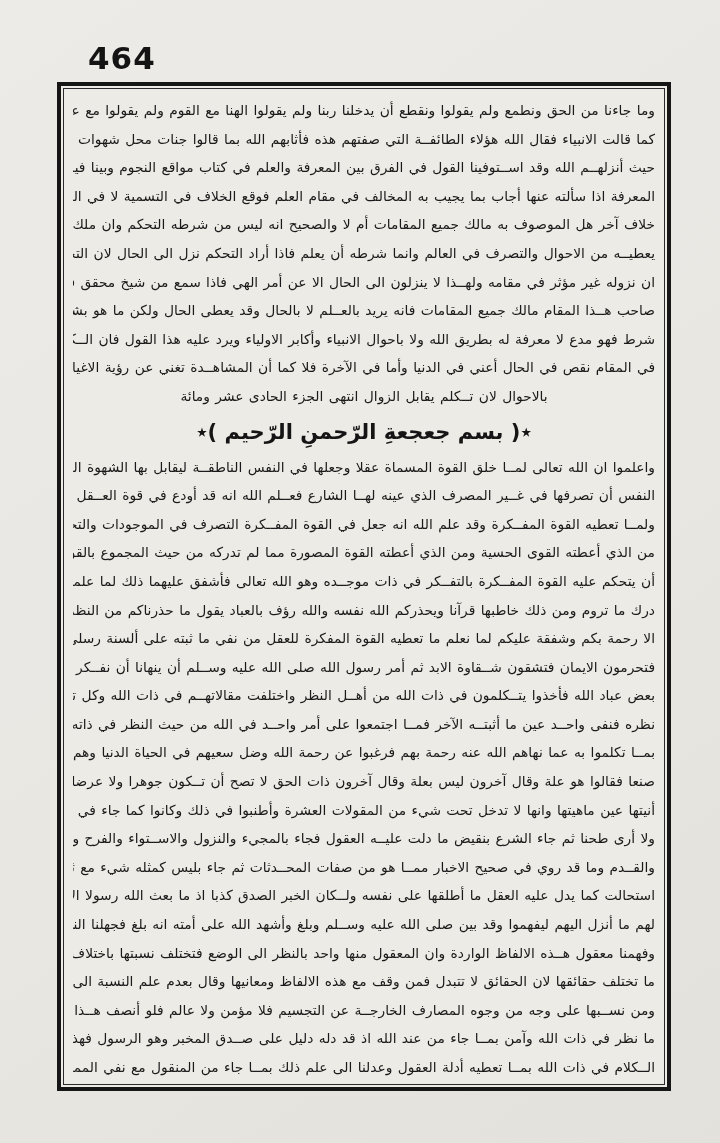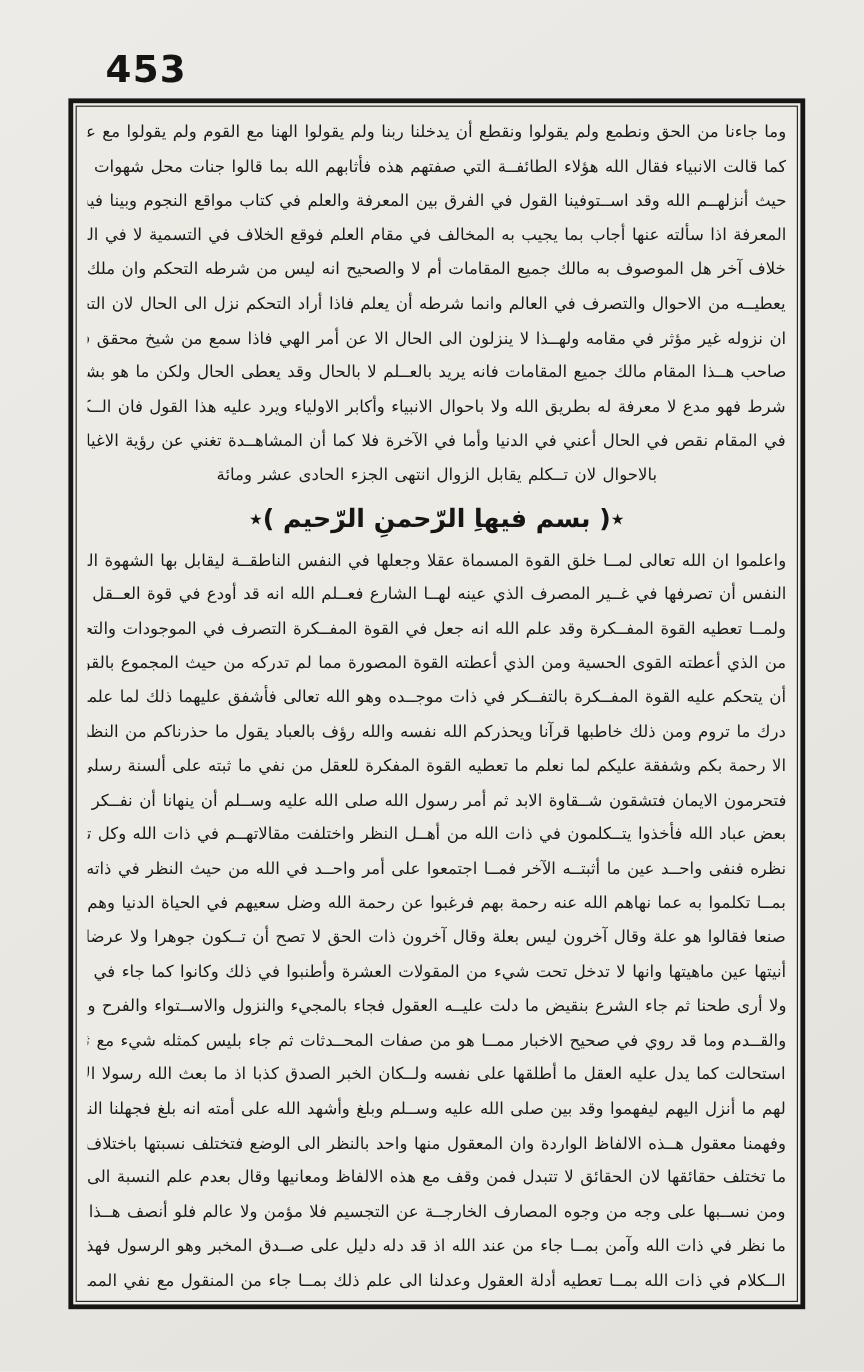--- a/index.html
+++ b/index.html
@@ -38,40 +38,40 @@
   }
   .basmala{
     direction:rtl;text-align:center;text-align-last:center;
     font-size:21px;font-weight:bold;color:#151515;
     height:42px;line-height:42px;white-space:nowrap;
   }
 </style>
 </head>
 <body>
 
-<div class="page-number">453</div>
+<div class="page-number">464</div>
 
 <div class="frame">
   <div class="frame-inner">
 
     <div>
       <div class="text-line">وما جاءنا من الحق ونطمع ولم يقولوا ونقطع أن يدخلنا ربنا ولم يقولوا الهنا مع القوم ولم يقولوا مع عبادك الصالحين</div>
       <div class="text-line">كما قالت الانبياء فقال الله هؤلاء الطائفــة التي صفتهم هذه فأثابهم الله بما قالوا جنات محل شهوات النفوس فانزلناهم</div>
       <div class="text-line">حيث أنزلهــم الله وقد اســتوفينا القول في الفرق بين المعرفة والعلم في كتاب مواقع النجوم وبينا فيه ان القائل بمقام</div>
       <div class="text-line">المعرفة اذا سألته عنها أجاب بما يجيب به المخالف في مقام العلم فوقع الخلاف في التسمية لا في المعنى ثم حدث لهم في هذا المقام</div>
       <div class="text-line">خلاف آخر هل الموصوف به مالك جميع المقامات أم لا والصحيح انه ليس من شرطه التحكم وان ملك جميع المقامات بما</div>
       <div class="text-line">يعطيــه من الاحوال والتصرف في العالم وانما شرطه أن يعلم فاذا أراد التحكم نزل الى الحال لان التحكم للاحوال اذا علم</div>
       <div class="text-line">ان نزوله غير مؤثر في مقامه ولهــذا لا ينزلون الى الحال الا عن أمر الهي فاذا سمع من شيخ محقق في هــذا الطريق ان</div>
       <div class="text-line">صاحب هــذا المقام مالك جميع المقامات فانه يريد بالعــلم لا بالحال وقد يعطى الحال ولكن ما هو بشرط فان قال أحد انه</div>
       <div class="text-line">شرط فهو مدع لا معرفة له بطريق الله ولا باحوال الانبياء وأكابر الاولياء ويرد عليه هذا القول فان الــكامل كما علا</div>
       <div class="text-line">في المقام نقص في الحال أعني في الدنيا وأما في الآخرة فلا كما أن المشاهــدة تغني عن رؤية الاغيار كذلك المقام يذهب</div>
       <div class="text-line line-center">بالاحوال لان تــكلم يقابل الزوال انتهى الجزء الحادى عشر ومائة</div>
     </div>
 
-    <div class="basmala">٭( بسم فيهاِ الرّحمنِ الرّحيم )٭</div>
+    <div class="basmala">٭( بسم جعجعةِ الرّحمنِ الرّحيم )٭</div>
 
     <div>
       <div class="text-line">واعلموا ان الله تعالى لمــا خلق القوة المسماة عقلا وجعلها في النفس الناطقــة ليقابل بها الشهوة الطبيعية اذا حكمت على</div>
       <div class="text-line">النفس أن تصرفها في غــير المصرف الذي عينه لهــا الشارع فعــلم الله انه قد أودع في قوة العــقل القبول لمــا يعطيه الحق</div>
       <div class="text-line">ولمــا تعطيه القوة المفــكرة وقد علم الله انه جعل في القوة المفــكرة التصرف في الموجودات والتحكم فيها بما يضبطه الخيال</div>
       <div class="text-line">من الذي أعطته القوى الحسية ومن الذي أعطته القوة المصورة مما لم تدركه من حيث المجموع بالقوة الحسية فعلم انه لابد</div>
       <div class="text-line">أن يتحكم عليه القوة المفــكرة بالتفــكر في ذات موجــده وهو الله تعالى فأشفق عليهما ذلك لما علمه من قصورها عن</div>
       <div class="text-line">درك ما تروم ومن ذلك خاطبها قرآنا ويحذركم الله نفسه والله رؤف بالعباد يقول ما حذرناكم من النظر في ذات الله</div>
       <div class="text-line">الا رحمة بكم وشفقة عليكم لما نعلم ما تعطيه القوة المفكرة للعقل من نفي ما ثبته على ألسنة رسلي من صفاتي فتردونها بادلتكم</div>
       <div class="text-line">فتحرمون الايمان فتشقون شــقاوة الابد ثم أمر رسول الله صلى الله عليه وســلم أن ينهانا أن نفــكر في ذات الله كما فعــل</div>

